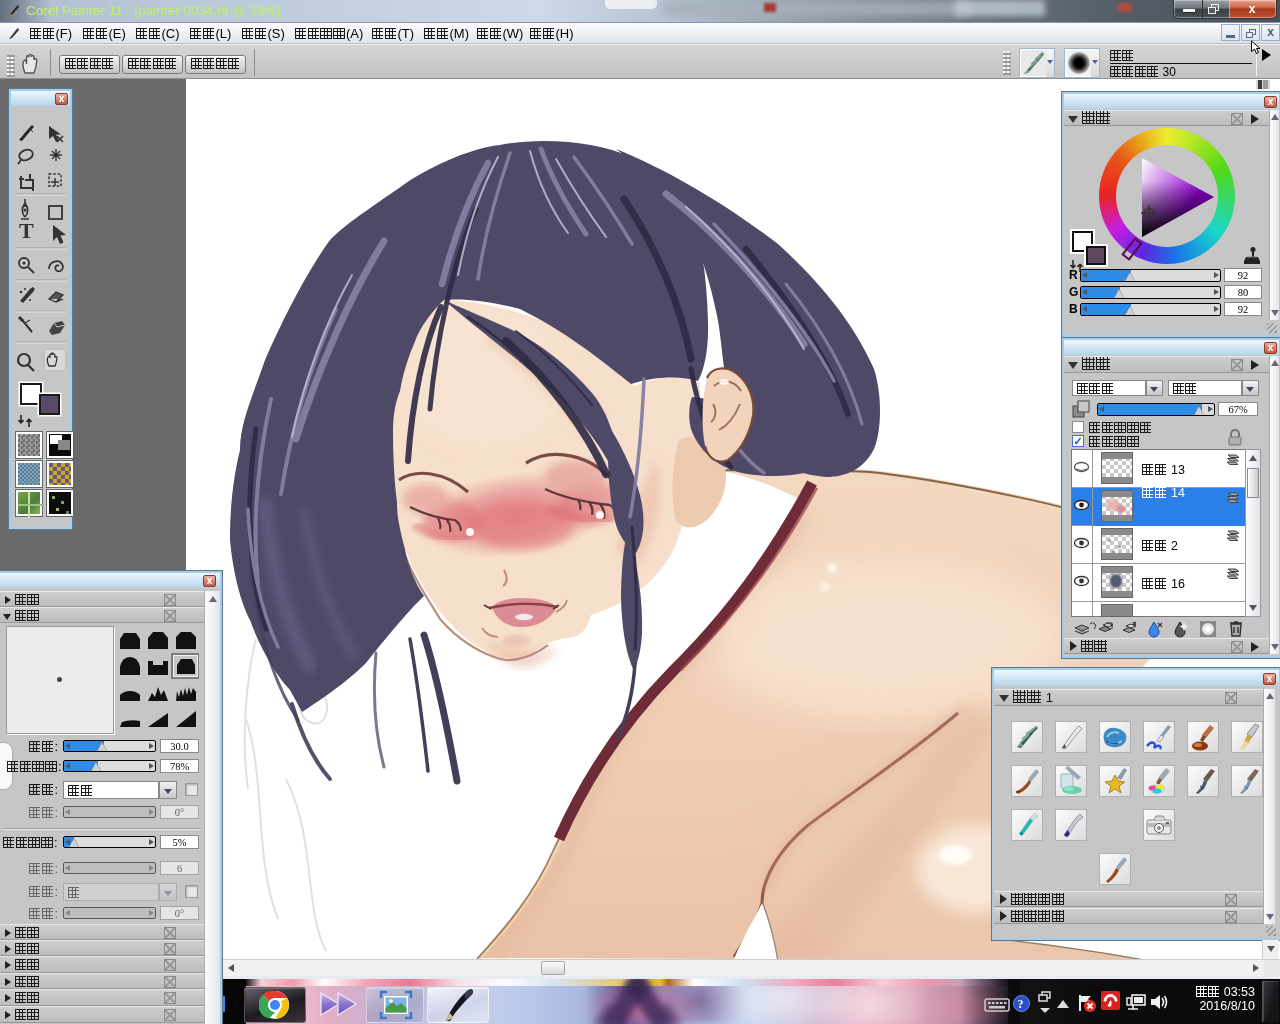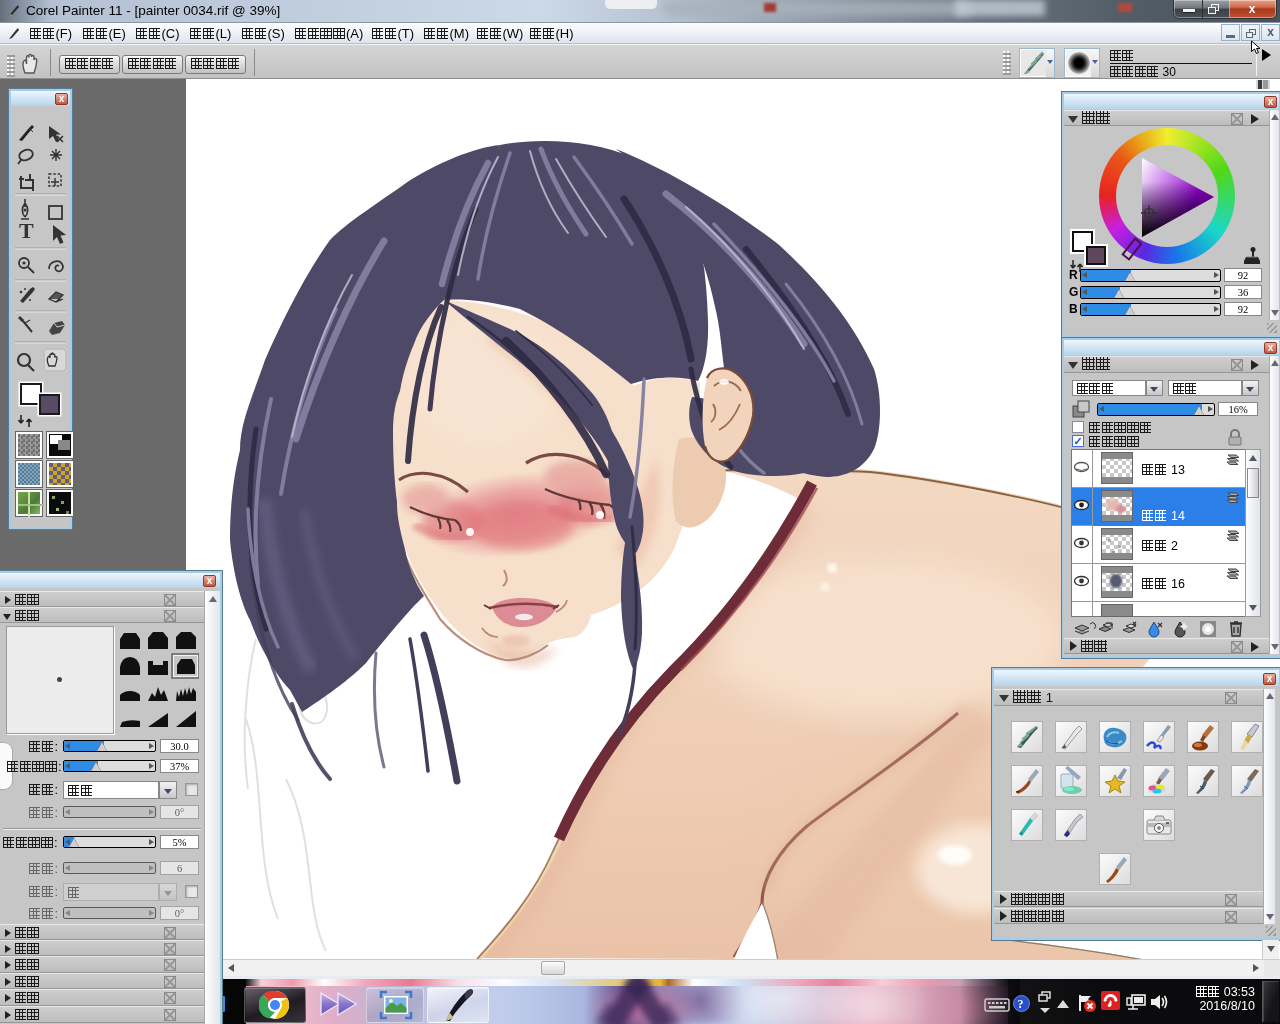--- a/index.html
+++ b/index.html
@@ -218,21 +218,21 @@
  <div class="abs" style="left:37px;top:4px;width:8px;height:7px;border:1.5px solid #f2f2f2;background:rgba(0,0,0,0)"></div>
  <div class="abs" style="left:34px;top:7px;width:8px;height:7px;border:1.5px solid #f2f2f2;background:#565c62"></div>
  <div class="abs" style="left:28px;top:0;width:1px;height:18px;background:#2e3338"></div>
  <div class="abs" style="left:55px;top:0;width:47px;height:18px;border-radius:0 0 5px 0;background:linear-gradient(#e8a18c 0%,#cf6a4a 40%,#a63a20 50%,#c25030 100%);box-shadow:inset 0 0 0 1px rgba(255,255,255,.4)"></div>
  <div class="abs" style="left:72px;top:3px;width:12px;height:12px;color:#fff;font-weight:bold;font-size:12px;line-height:12px;text-align:center">x</div>
 </div>
 <div class="abs" style="left:7px;top:4px;width:13px;height:14px"><svg width="13" height="14">
         <path d="M1,13 L9,3 L11,1 L12,3 L4,12 Z" fill="#2a2a2a"></path>
         <path d="M1,13 L4,10 L5,12 Z" fill="#c8a060"></path>
       </svg></div>
-<div class="abs" style="left:26px;top:3px;font-size:13.5px;color:#000000">Corel Painter 11 - [painter 0034.rif @ 39%]</div>
+<div class="abs" style="left:26px;top:3px;font-size:13.5px;color:#bef264">Corel Painter 11 - [painter 0034.rif @ 39%]</div>
 
 <div class="abs" id="menubar" style="left:0;top:22px;width:1280px;height:22px;background:linear-gradient(#fdfdfe,#e8ecf2 70%,#dfe4ec);border-top:1px solid #8a96a4;border-bottom:1px solid #b8bec6">
  <div class="abs" style="left:8px;top:3px;width:12px;height:13px"><svg width="12" height="13">
           <path d="M1,12 L8,3 L10,1 L11,3 L4,11 Z" fill="#333"></path>
         </svg></div>
 </div>
 <div class="abs" id="menuitems" style="left:0;top:26px;width:1280px;height:16px;font-size:13px;color:#000">
  <span class="abs" style="left:30px"><i class="g"></i><i class="g"></i>(F)</span>
  <span class="abs" style="left:83px"><i class="g"></i><i class="g"></i>(E)</span>
  <span class="abs" style="left:136px"><i class="g"></i><i class="g"></i>(C)</span>
@@ -544,21 +544,21 @@
         <div class="slthumb" style="left:33px"></div>
       </div>
  <div class="valbox" style="left:161px;top:166px;width:39px;height:14px;line-height:13px">30.0</div>
  <div class="abs" style="left:8px;top:186px"><i class="g"></i><i class="g"></i><i class="g"></i><i class="g"></i>:</div>
  <div class="slider" style="left:64px;top:187px;width:93px">
         <div class="slfill" style="width:34px"></div>
         <div class="slarrL"></div>
         <div class="slarrR"></div>
         <div class="slthumb" style="left:27px"></div>
       </div>
- <div class="valbox" style="left:161px;top:186px;width:39px;height:14px;line-height:13px">37%</div>
+ <div class="valbox" style="left:161px;top:186px;width:39px;height:14px;line-height:13px">78%</div>
  <div class="abs" style="left:30px;top:209px"><i class="g"></i><i class="g"></i>:</div>
  <div class="abs" style="left:64px;top:208px;width:96px;height:18px;background:#fff;border:1px solid #888;font-size:13px;padding:1px 0 0 4px"><i class="g"></i><i class="g"></i></div>
  <div class="abs" style="left:160px;top:208px;width:18px;height:18px;background:linear-gradient(#f2f2f2,#c8c8c8);border:1px solid #888">
         <div class="arr" style="position:absolute;left:4px;top:7px;border-left:4px solid rgba(0,0,0,0);border-right:4px solid rgba(0,0,0,0);border-top:5px solid #446"></div>
       </div>
  <div class="abs" style="left:186px;top:210px;width:13px;height:13px;background:#e8e8e8;border:1px solid #999;box-shadow:inset 1px 1px 2px #aaa"></div>
  <div class="abs dis" style="left:30px;top:232px"><i class="g"></i><i class="g"></i>:</div>
  <div class="slider dis" style="left:64px;top:233px;width:93px;background:#bbb">
         <div class="slarrL"></div>
         <div class="slarrR"></div>
@@ -649,21 +649,21 @@
         <div class="slthumb" style="left:44px"></div>
       </div>
  <div class="valbox" style="left:160px;top:174px;width:38px;height:14px;line-height:13px">92</div>
  <div class="abs" style="left:5px;top:191px;font-size:12px;font-weight:bold">G</div>
  <div class="slider" style="left:16px;top:192px;width:141px;height:13px">
         <div class="slfill" style="width:39px"></div>
         <div class="slarrL"></div>
         <div class="slarrR"></div>
         <div class="slthumb" style="left:33px"></div>
       </div>
- <div class="valbox" style="left:160px;top:191px;width:38px;height:14px;line-height:13px">36</div>
+ <div class="valbox" style="left:160px;top:191px;width:38px;height:14px;line-height:13px">80</div>
  <div class="abs" style="left:5px;top:208px;font-size:12px;font-weight:bold">B</div>
  <div class="slider" style="left:16px;top:209px;width:141px;height:13px">
         <div class="slfill" style="width:50px"></div>
         <div class="slarrL"></div>
         <div class="slarrR"></div>
         <div class="slthumb" style="left:44px"></div>
       </div>
  <div class="valbox" style="left:160px;top:208px;width:38px;height:14px;line-height:13px">92</div>
  <div class="abs" style="left:205px;top:16px;width:10px;height:210px;background:linear-gradient(90deg,#fdfdfd,#e2e6ea);border-left:1px solid #aaa">
   <div class="arr" style="position:absolute;left:1px;top:4px;border-left:4px solid rgba(0,0,0,0);border-right:4px solid rgba(0,0,0,0);border-bottom:6px solid #667"></div>
@@ -686,21 +686,21 @@
  <svg class="abs" style="left:8px;top:60px" width="20" height="20">
         <rect x="1" y="6" width="11" height="11" fill="#8a8a8a" stroke="#444"></rect>
         <rect x="6" y="1" width="11" height="11" fill="#c9c9c9" stroke="#444"></rect>
       </svg>
  <div class="slider" style="left:33px;top:63px;width:118px;height:13px">
         <div class="slfill" style="width:104px"></div>
         <div class="slarrL"></div>
         <div class="slarrR"></div>
         <div class="slthumb" style="left:96px"></div>
       </div>
- <div class="valbox" style="left:154px;top:62px;width:40px;height:14px;line-height:13px">16%</div>
+ <div class="valbox" style="left:154px;top:62px;width:40px;height:14px;line-height:13px">67%</div>
  <div class="abs" style="left:8px;top:81px;width:12px;height:12px;background:#fff;border:1px solid #889"></div>
  <div class="abs" style="left:25px;top:80px;font-size:13px"><i class="g"></i><i class="g"></i><i class="g"></i><i class="g"></i><i class="g"></i></div>
  <div class="abs" style="left:8px;top:95px;width:12px;height:12px;background:#fff;border:1px solid #4a6ae0;color:#2a50d0;font-weight:bold;font-size:11px;line-height:11px;text-align:center">✓</div>
  <div class="abs" style="left:25px;top:94px;font-size:13px"><i class="g"></i><i class="g"></i><i class="g"></i><i class="g"></i></div>
  <svg class="abs" style="left:163px;top:89px" width="16" height="17">
         <path d="M4,8 L4,5 a4,4 0 0 1 8,0 L12,8" fill="none" stroke="#777" stroke-width="2"></path>
         <rect x="2" y="8" width="12" height="8" rx="1" fill="#b0b0b0" stroke="#777"></rect>
       </svg>
 
  <div class="abs" style="left:7px;top:109px;width:190px;height:168px;background:#fff;border:1px solid #777;overflow:hidden">
@@ -737,21 +737,21 @@
   <div class="abs thumb" style="left:37px;top:188px">
           <div class="abs" style="left:6px;top:10px;width:3px;height:3px;background:#aab"></div>
           <div class="abs" style="left:16px;top:16px;width:3px;height:3px;background:#aab"></div>
           <div class="abs" style="left:10px;top:22px;width:3px;height:3px;background:#99a"></div>
         </div>
   <div class="abs thumb" style="left:37px;top:226px">
           <div class="abs" style="left:8px;top:7px;width:12px;height:14px;background:#555a70;border-radius:40%;filter:blur(1px)"></div>
         </div>
   <div class="abs thumb" style="left:37px;top:264px;height:13px"></div>
   <div class="abs" style="left:78px;top:122px;font-size:13px"><i class="g"></i><i class="g"></i>&nbsp;<span style="font-size:12.5px">13</span></div>
-  <div class="abs" style="left:78px;top:168px;font-size:13px"><i class="gw"></i><i class="gw"></i>&nbsp;<span style="font-size:12.5px;color:#fff">14</span></div>
+  <div class="abs" style="left:78px;top:145px;font-size:13px"><i class="gw"></i><i class="gw"></i>&nbsp;<span style="font-size:12.5px;color:#fff">14</span></div>
   <div class="abs" style="left:78px;top:198px;font-size:13px"><i class="g"></i><i class="g"></i>&nbsp;<span style="font-size:12.5px">2</span></div>
   <div class="abs" style="left:78px;top:236px;font-size:13px"><i class="g"></i><i class="g"></i>&nbsp;<span style="font-size:12.5px">16</span></div>
   <svg class="abs" style="left:160px;top:112px" width="18" height="15">
           <g fill="#b0b0b0" stroke="#444" stroke-width="1">
             <path d="M4,3 l8,0 l3,2.5 l-8,0 Z"></path>
             <path d="M3.5,6.5 l8,0 l3,2.5 l-8,0 Z"></path>
             <path d="M3,10 l8,0 l3,2.5 l-8,0 Z"></path>
           </g>
         </svg>
   <svg class="abs" style="left:160px;top:150px" width="18" height="15">

